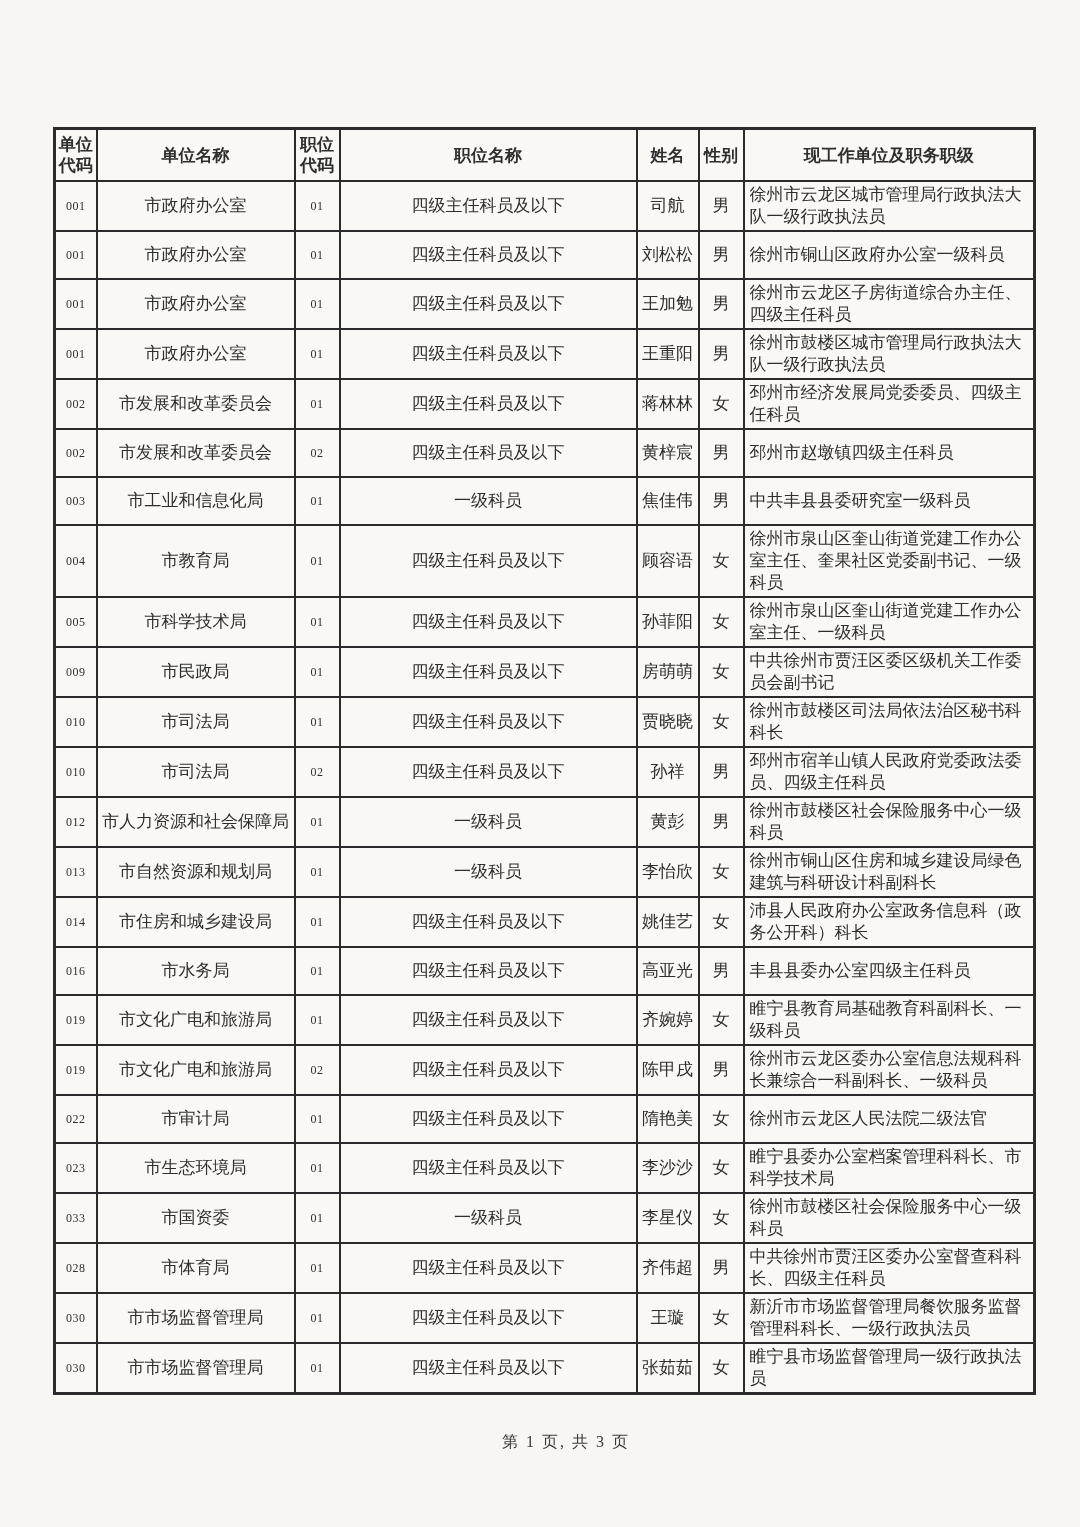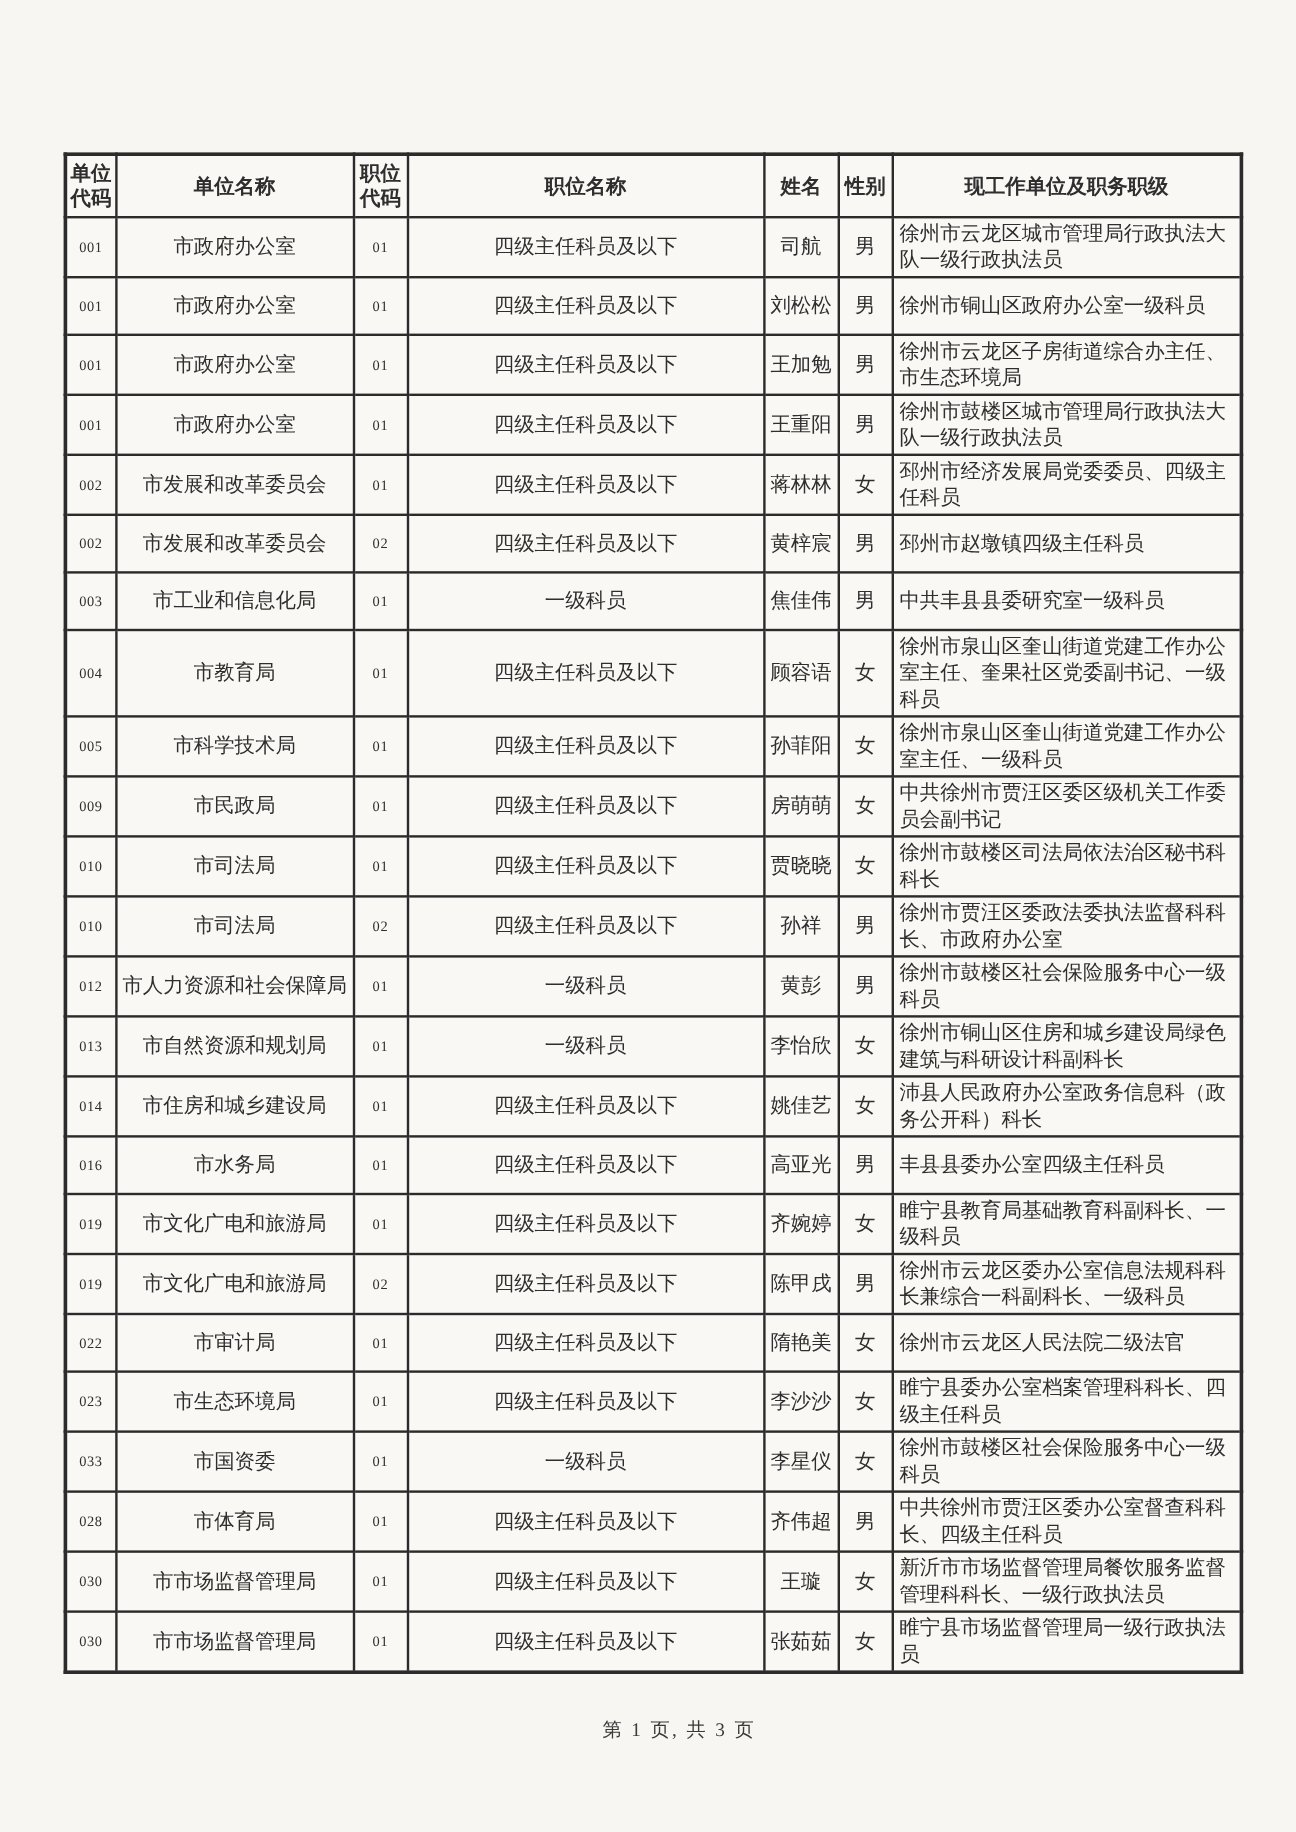--- a/index.html
+++ b/index.html
@@ -113,21 +113,21 @@
           <td class="c5">男</td>
           <td class="c6">徐州市铜山区政府办公室一级科员</td>
         </tr>
         <tr>
           <td class="c0">001</td>
           <td class="c1">市政府办公室</td>
           <td class="c2">01</td>
           <td class="c3">四级主任科员及以下</td>
           <td class="c4">王加勉</td>
           <td class="c5">男</td>
-          <td class="c6">徐州市云龙区子房街道综合办主任、市生态环境局</td>
+          <td class="c6">徐州市云龙区子房街道综合办主任、四级主任科员</td>
         </tr>
         <tr>
           <td class="c0">001</td>
           <td class="c1">市政府办公室</td>
           <td class="c2">01</td>
           <td class="c3">四级主任科员及以下</td>
           <td class="c4">王重阳</td>
           <td class="c5">男</td>
           <td class="c6">徐州市鼓楼区城市管理局行政执法大队一级行政执法员</td>
         </tr>
@@ -194,21 +194,21 @@
           <td class="c5">女</td>
           <td class="c6">徐州市鼓楼区司法局依法治区秘书科科长</td>
         </tr>
         <tr>
           <td class="c0">010</td>
           <td class="c1">市司法局</td>
           <td class="c2">02</td>
           <td class="c3">四级主任科员及以下</td>
           <td class="c4">孙祥</td>
           <td class="c5">男</td>
-          <td class="c6">徐州市贾汪区委政法委执法监督科科长、市政府办公室</td>
+          <td class="c6">邳州市宿羊山镇人民政府党委政法委员、四级主任科员</td>
         </tr>
         <tr>
           <td class="c0">012</td>
           <td class="c1">市人力资源和社会保障局</td>
           <td class="c2">01</td>
           <td class="c3">一级科员</td>
           <td class="c4">黄彭</td>
           <td class="c5">男</td>
           <td class="c6">徐州市鼓楼区社会保险服务中心一级科员</td>
         </tr>
@@ -266,21 +266,21 @@
           <td class="c5">女</td>
           <td class="c6">徐州市云龙区人民法院二级法官</td>
         </tr>
         <tr>
           <td class="c0">023</td>
           <td class="c1">市生态环境局</td>
           <td class="c2">01</td>
           <td class="c3">四级主任科员及以下</td>
           <td class="c4">李沙沙</td>
           <td class="c5">女</td>
-          <td class="c6">睢宁县委办公室档案管理科科长、四级主任科员</td>
+          <td class="c6">睢宁县委办公室档案管理科科长、市科学技术局</td>
         </tr>
         <tr>
           <td class="c0">033</td>
           <td class="c1">市国资委</td>
           <td class="c2">01</td>
           <td class="c3">一级科员</td>
           <td class="c4">李星仪</td>
           <td class="c5">女</td>
           <td class="c6">徐州市鼓楼区社会保险服务中心一级科员</td>
         </tr>

